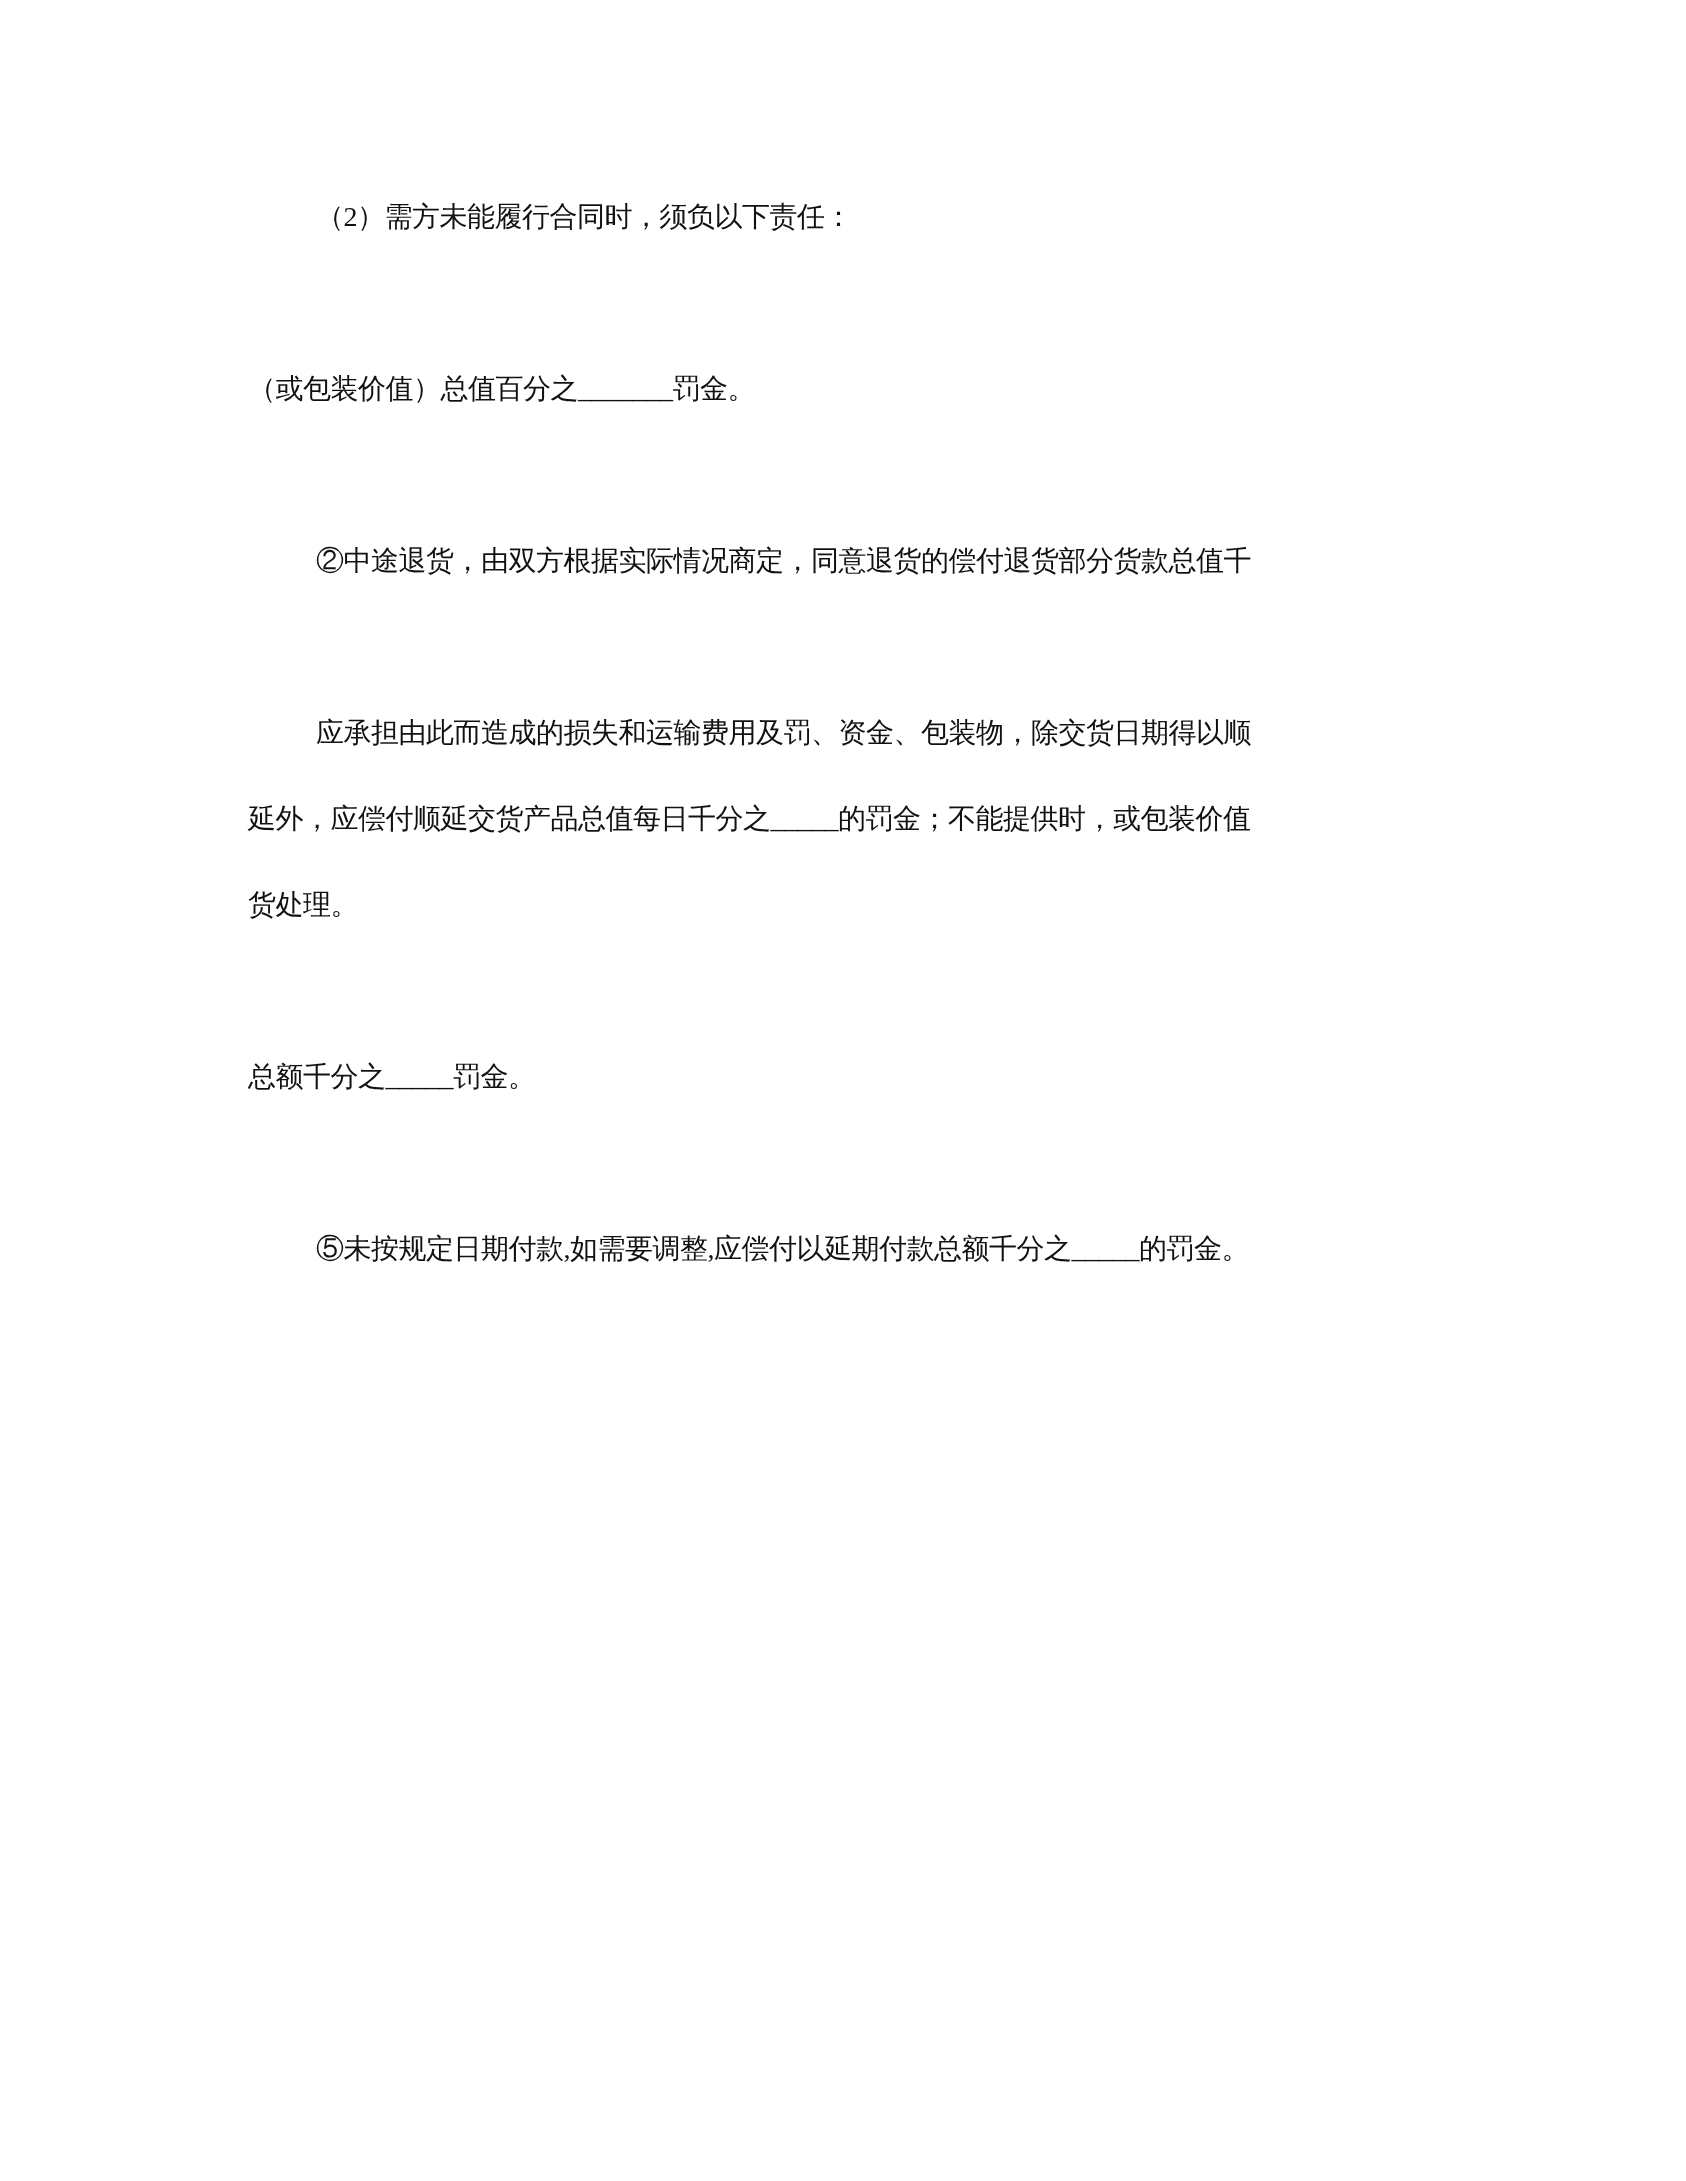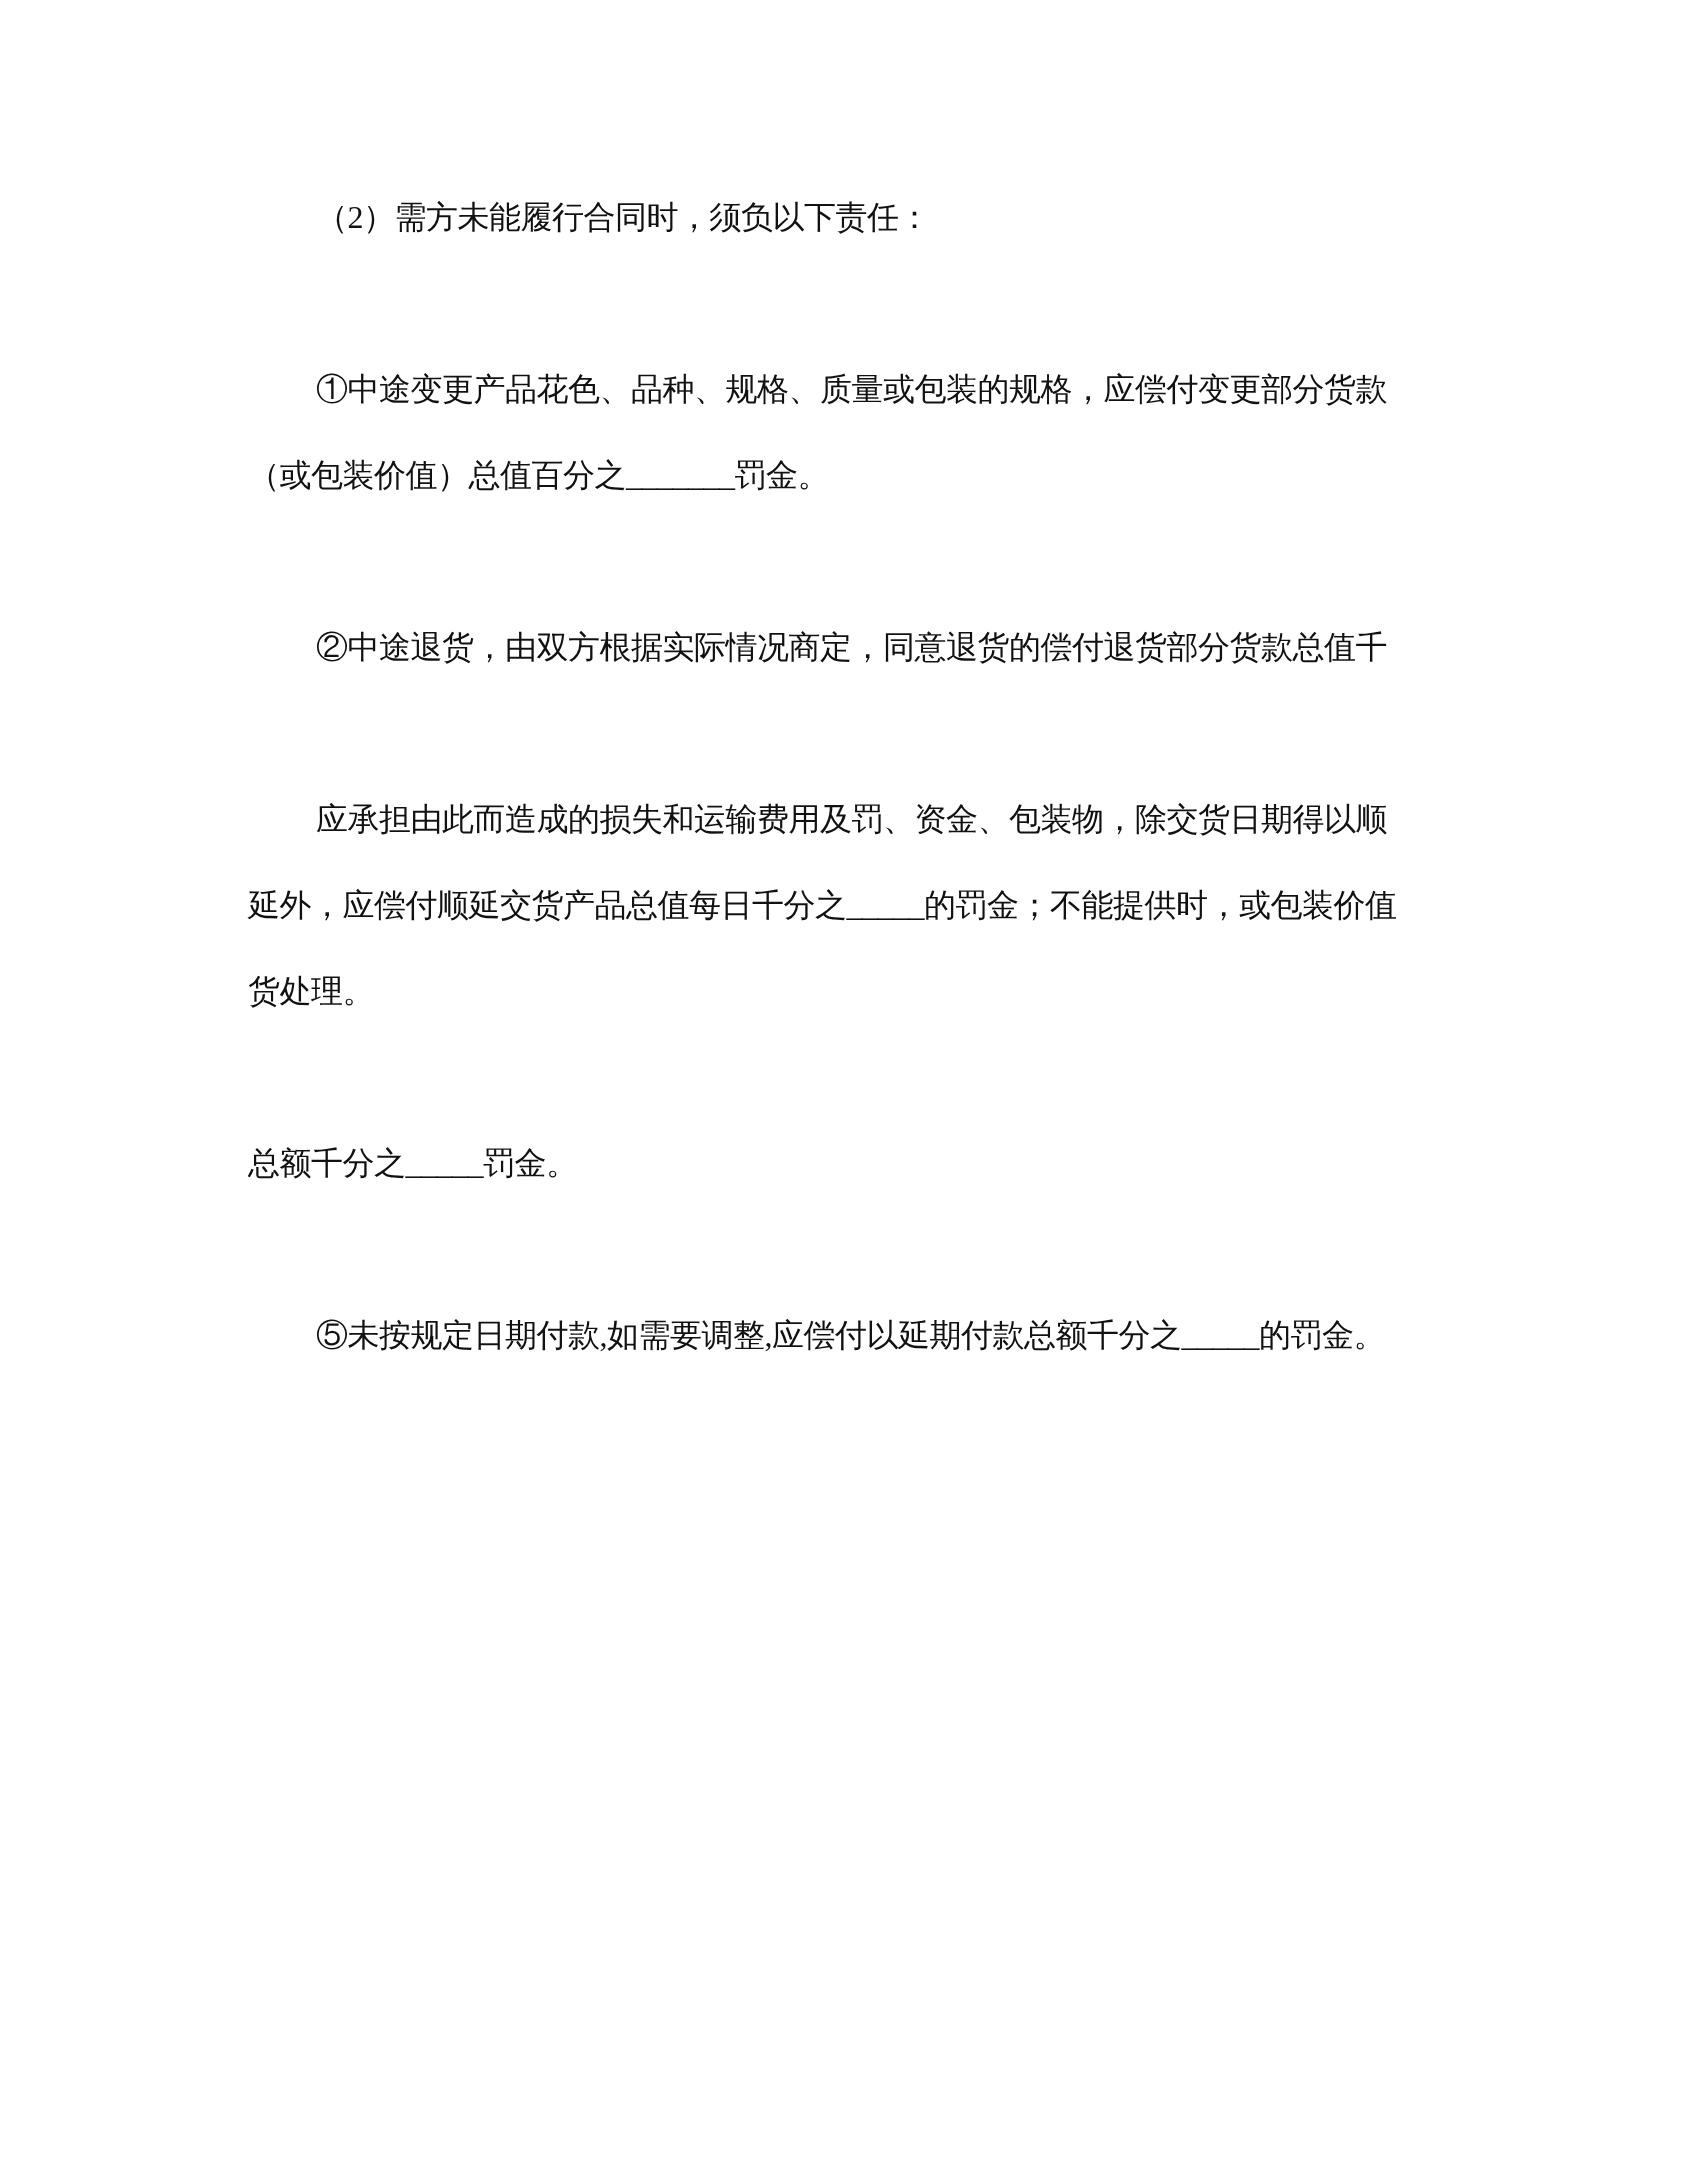--- a/index.html
+++ b/index.html
@@ -18,41 +18,40 @@
     box-sizing: border-box;
     width: 1686px;
     height: 2182px;
     padding: 174px 239px 0 248px;
     background: #ffffff;
   }
   .para {
     margin: 0 0 86px 0;
   }
   .line {
-    font-size: 32px;
+    font-size: 28px;
     line-height: 86px;
     height: 86px;
     white-space: nowrap;
     letter-spacing: -0.5px;
   }
   .line.first {
     text-indent: 68px;
   }
 </style>
 </head>
 <body>
 
 <div class="doc">
 
   <div class="para">
     <div class="line first">（2）需方未能履行合同时，须负以下责任：</div>
   </div>
 
   <div class="para">
-    <div class="line first">①中途变更产品花色、品种、规格、质量或包装的规格，应偿付变更部分货款</div>
     <div class="line">（或包装价值）总值百分之_______罚金。</div>
   </div>
 
   <div class="para">
     <div class="line first">②中途退货，由双方根据实际情况商定，同意退货的偿付退货部分货款总值千</div>
   </div>
 
   <div class="para">
     <div class="line first">应承担由此而造成的损失和运输费用及罚、资金、包装物，除交货日期得以顺</div>
     <div class="line">延外，应偿付顺延交货产品总值每日千分之_____的罚金；不能提供时，或包装价值</div>

